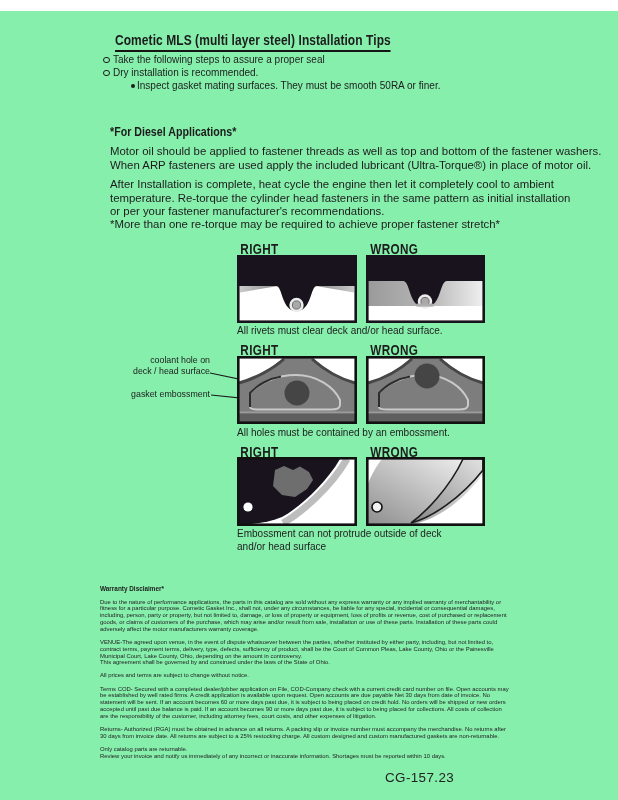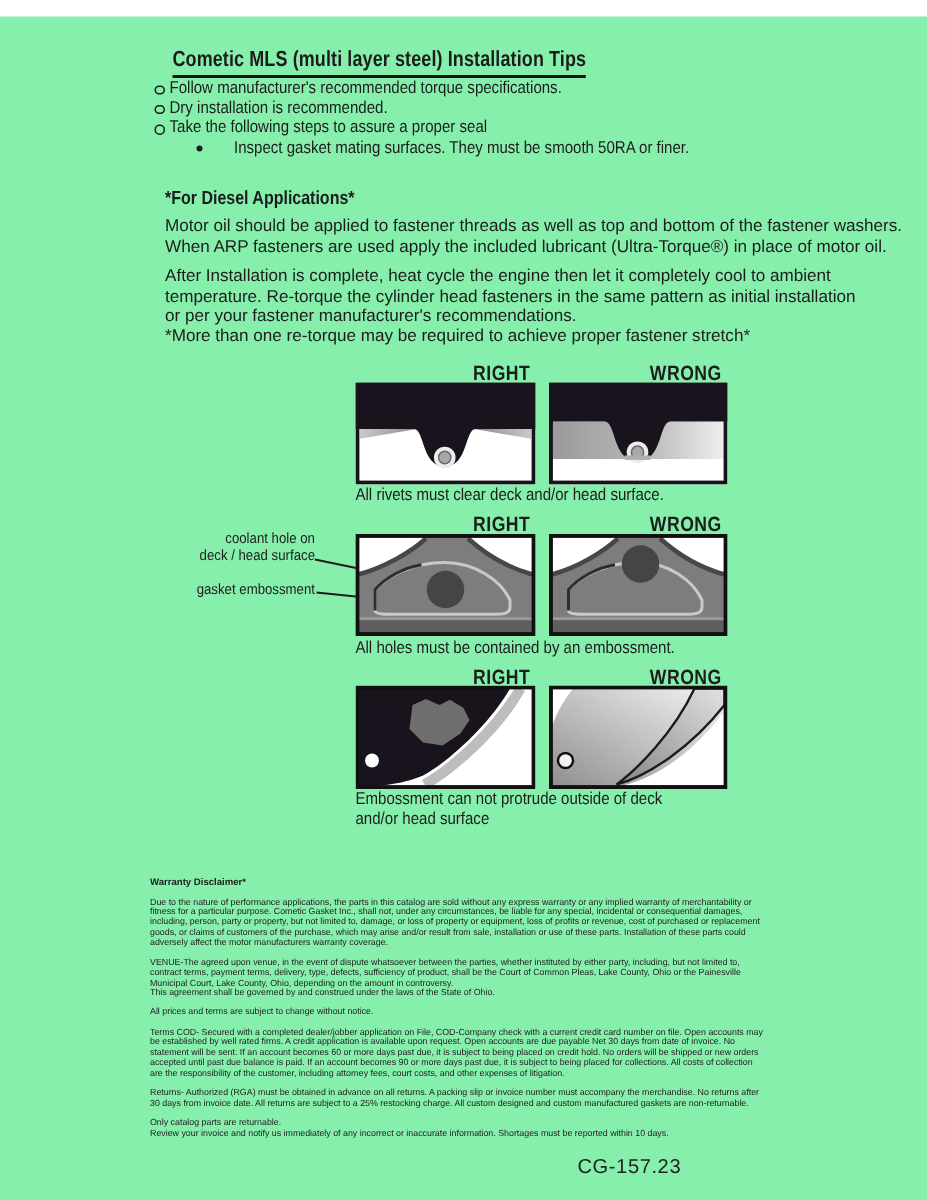--- a/index.html
+++ b/index.html
@@ -11,40 +11,40 @@
   
   .title-wrap { position:absolute; left:115px; top:20px; }
   .title {
     display:inline-block; font-size:14.6px; font-weight:bold; letter-spacing:0.1px;
     border-bottom:2.2px solid #151515; padding-bottom:2px;
     transform:scaleX(0.82); transform-origin:0 0; white-space:nowrap;
   }
   
   .bullets { position:absolute; left:103px; top:42px; width:480px; }
   .b-row { display:flex; align-items:flex-start; font-size:11.4px; line-height:13.2px; white-space:nowrap; }
-  .b-row.sub { margin-left:28px;gap:19px; }
+  .b-row.sub { margin-left:28px; }
   .b-marker {
     flex:0 0 auto; width:4.6px; height:4.6px; border:1px solid #1c1c1c;
     border-radius:50%; margin:3.6px 3px 0 0;
   }
   .b-row.sub .b-marker { width:4.4px; height:4.4px; border:none; background:#1c1c1c; margin-top:4.2px; margin-right:2px; }
   
   .diesel-heading {
     position:absolute; left:110px; top:114px; margin:0;
     font-size:12.7px; font-weight:bold; white-space:nowrap;
     transform:scaleX(0.84); transform-origin:0 0;
   }
   .para {
     position:absolute; left:110px; margin:0; width:540px;
     font-size:11.4px; line-height:13.5px; white-space:pre-line;
   }
   .p1 { top:134px; } .p2 { top:167px; } .note { top:207px; }
   
   .dg-labels { position:absolute; left:237px; width:248px; display:flex; }
-  .dg-labels .cell { width:120px; text-align:right; }
+  .dg-labels .cell { width:120px; text-align:left; }
   .dg-labels .cell + .cell { width:119px; margin-left:9px; }
   .dg-label {
     display:inline-block; font-size:13.8px; font-weight:600; letter-spacing:0.4px;
     transform:scaleX(0.85); transform-origin:50% 0; white-space:nowrap;
   }
   .lab1 { top:229px; } .lab2 { top:330px; } .lab3 { top:432px; }
   .dg-boxes { position:absolute; left:237px; display:flex; }
   .dg-boxes svg { display:block; }
   .dg-boxes svg + svg { margin-left:9px; }
   .box1 { top:244px; } .box2 { top:345px; } .box3 { top:446px; }
@@ -75,29 +75,25 @@
 
 <div class="page">
 
   <div class="title-wrap">
     <span class="title">Cometic MLS (multi layer steel) Installation Tips</span>
   </div>
 
   <div class="bullets">
     <div class="b-row">
       <span class="b-marker"></span>
-      <span class="cond">Follow manufacturer's recommended torque specifications.</span>
+      <span class="cond">Take the following steps to assure a proper seal</span>
     </div>
     <div class="b-row">
       <span class="b-marker"></span>
       <span class="cond">Dry installation is recommended.</span>
-    </div>
-    <div class="b-row">
-      <span class="b-marker"></span>
-      <span class="cond">Take the following steps to assure a proper seal</span>
     </div>
     <div class="b-row sub">
       <span class="b-marker"></span>
       <span class="cond">Inspect gasket mating surfaces.  They must be smooth 50RA or finer.</span>
     </div>
   </div>
 
   <h2 class="diesel-heading">*For Diesel Applications*</h2>
   <p class="para p1">Motor oil should be applied to fastener threads as well as top and bottom of the fastener washers.
 When ARP fasteners are used apply the included lubricant (Ultra-Torque®) in place of motor oil.</p>

